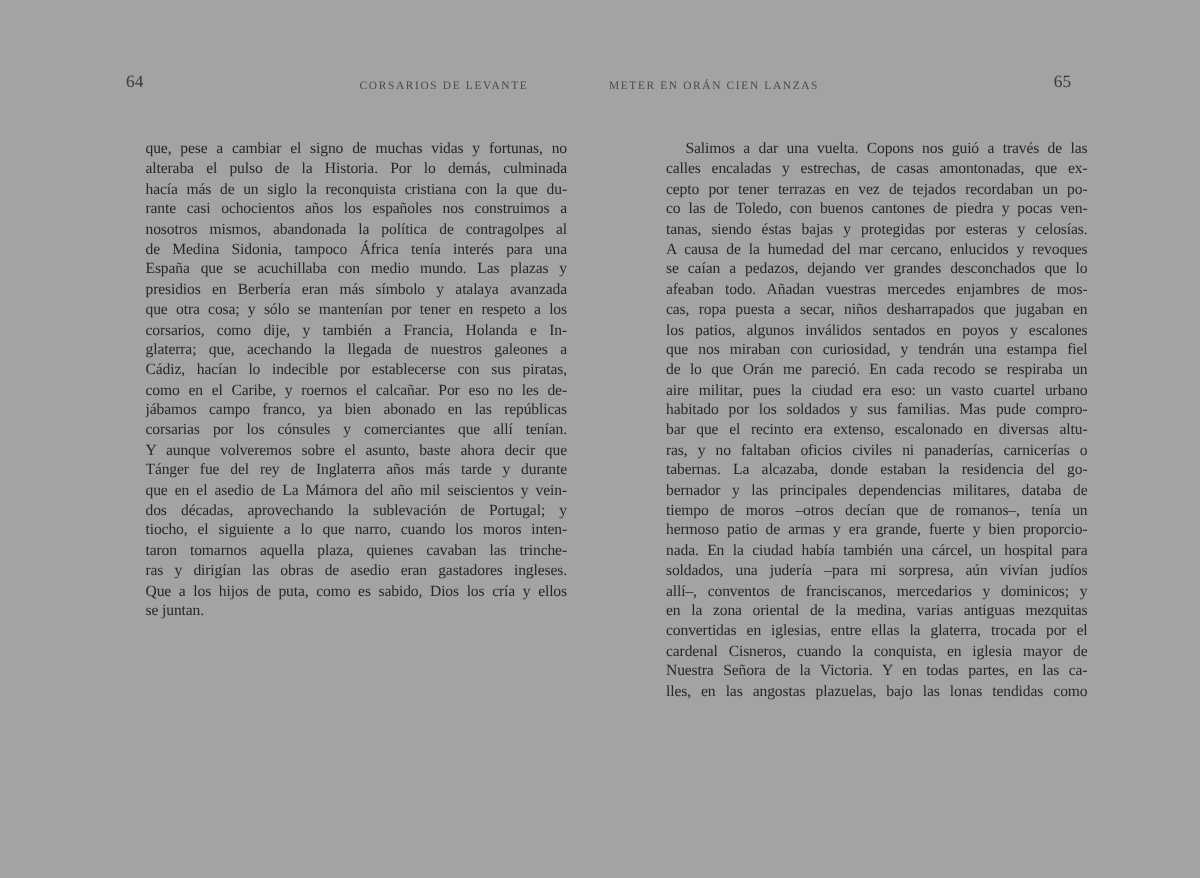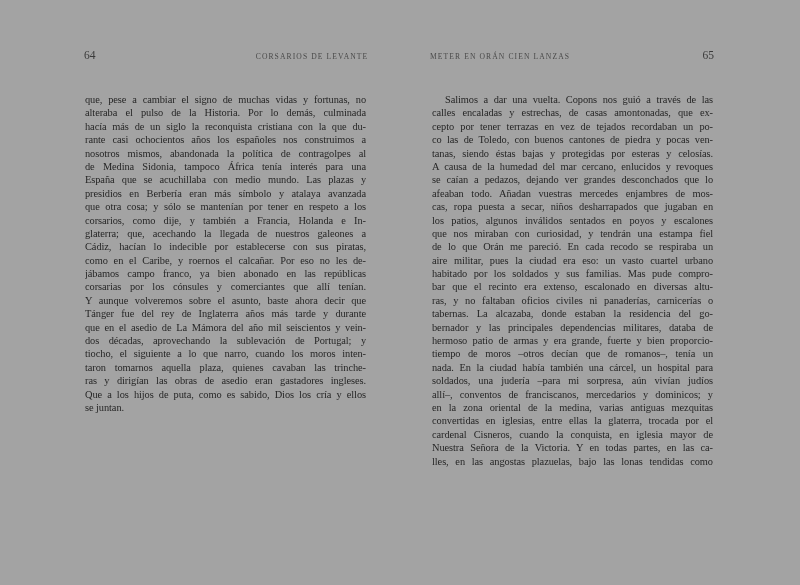--- a/index.html
+++ b/index.html
@@ -28,28 +28,29 @@
   .runhead {
     position: absolute;
     top: 52px;
     font-size: 7.6px;
     line-height: 10px;
     letter-spacing: 1.1px;
     color: #4a4a4a;
     transform: translateX(-50%);
     white-space: nowrap;
   }
-  .runhead.rh-left { left: 312px; }
-  .runhead.rh-right { left: 500px; text-align: center; }
+  .runhead.rh-left { left: 296px; }
+  .runhead.rh-right { left: 476px; text-align: center; }
   .textblock {
     position: absolute;
     top: 93px;
     width: 281px;
     font-size: 10.4px;
     letter-spacing: -0.08px;
+    margin-left: 12px;
   }
   .textblock.tb-left { left: 85px; }
   .textblock.tb-right { left: 432px; }
   .line {
     height: 13.4px;
     line-height: 13.4px;
     overflow: hidden;
     text-align: justify;
     text-align-last: justify;
   }
@@ -115,22 +116,22 @@
       <div class="line">cas, ropa puesta a secar, niños desharrapados que jugaban en</div>
       <div class="line">los patios, algunos inválidos sentados en poyos y escalones</div>
       <div class="line">que nos miraban con curiosidad, y tendrán una estampa fiel</div>
       <div class="line">de lo que Orán me pareció. En cada recodo se respiraba un</div>
       <div class="line">aire militar, pues la ciudad era eso: un vasto cuartel urbano</div>
       <div class="line">habitado por los soldados y sus familias. Mas pude compro-</div>
       <div class="line">bar que el recinto era extenso, escalonado en diversas altu-</div>
       <div class="line">ras, y no faltaban oficios civiles ni panaderías, carnicerías o</div>
       <div class="line">tabernas. La alcazaba, donde estaban la residencia del go-</div>
       <div class="line">bernador y las principales dependencias militares, databa de</div>
+      <div class="line">tiempo de moros –otros decían que de romanos–, tenía un</div>
       <div class="line">hermoso patio de armas y era grande, fuerte y bien proporcio-</div>
-      <div class="line">tiempo de moros –otros decían que de romanos–, tenía un</div>
       <div class="line">nada. En la ciudad había también una cárcel, un hospital para</div>
       <div class="line">soldados, una judería –para mi sorpresa, aún vivían judíos</div>
       <div class="line">allí–, conventos de franciscanos, mercedarios y dominicos; y</div>
       <div class="line">en la zona oriental de la medina, varias antiguas mezquitas</div>
       <div class="line">convertidas en iglesias, entre ellas la glaterra, trocada por el</div>
       <div class="line">cardenal Cisneros, cuando la conquista, en iglesia mayor de</div>
       <div class="line">Nuestra Señora de la Victoria. Y en todas partes, en las ca-</div>
       <div class="line">lles, en las angostas plazuelas, bajo las lonas tendidas como</div>
     </div>
 

